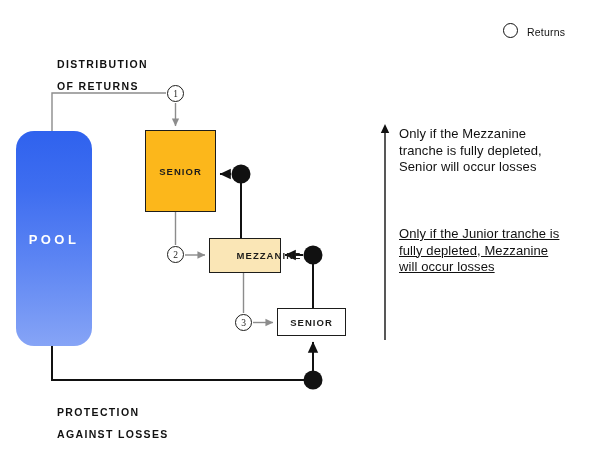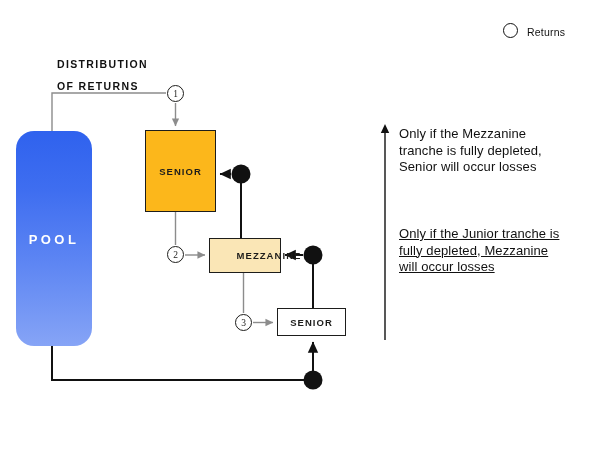--- a/index.html
+++ b/index.html
@@ -175,20 +175,22 @@
   </div>
   <div class="abs marker" id="marker-2">
     <span>2</span>
   </div>
   <div class="abs marker" id="marker-3">
     <span>3</span>
   </div>
 
   <div class="abs caption" id="cap-top">DISTRIBUTION
 OF RETURNS</div>
+  <div class="abs caption" id="cap-bottom">PROTECTION
+AGAINST LOSSES</div>
 
   <div class="abs" id="legend">
     <div class="legend-row">
       <span class="legend-swatch hollow"></span>
       <span class="legend-text">Returns</span>
     </div>
   </div>
 
   <div class="abs note" id="note-1">Only if the Mezzanine
 tranche is fully depleted,

